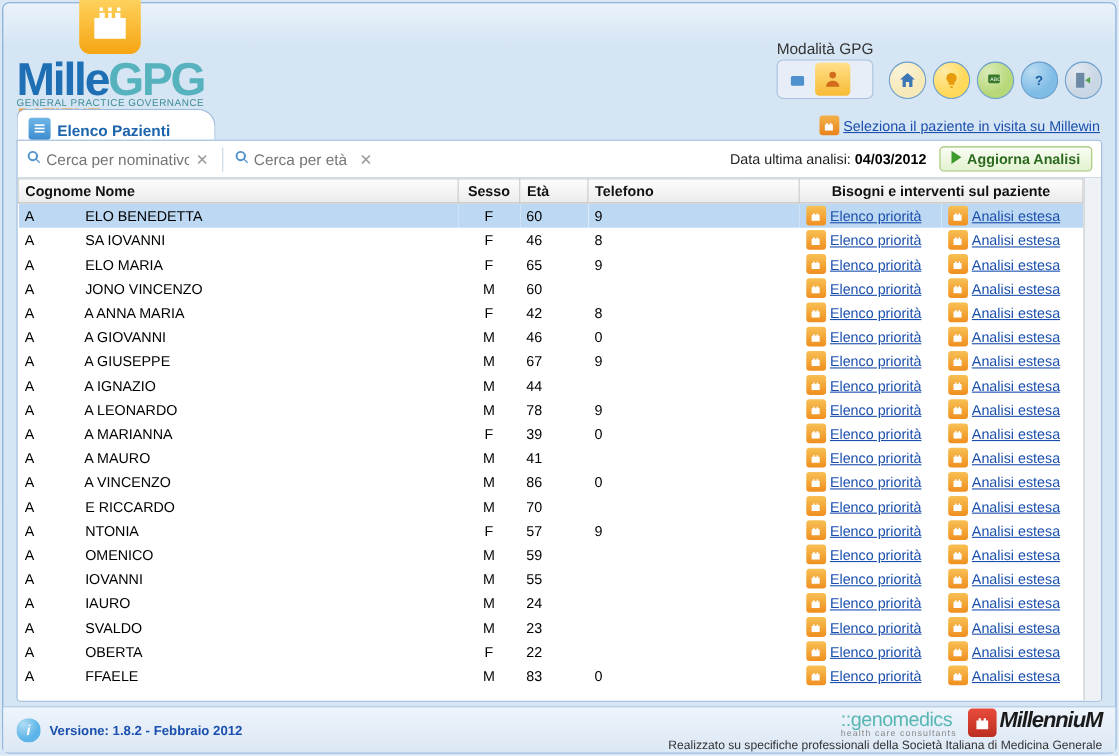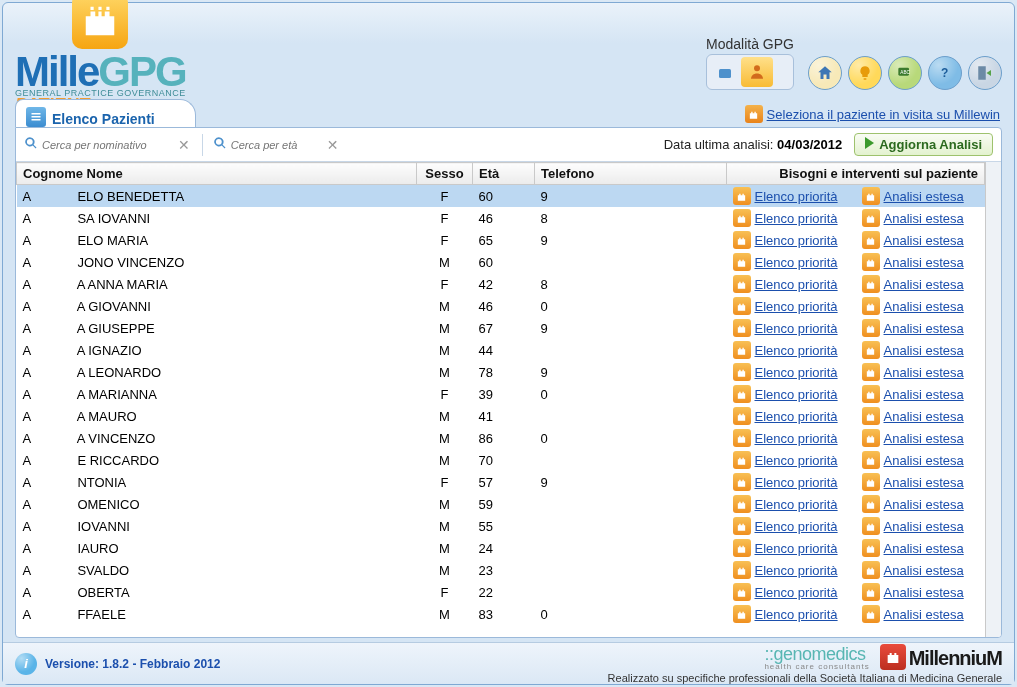--- a/index.html
+++ b/index.html
@@ -104,22 +104,21 @@
 }
 .filter-row {
   height:34px;
   display:flex; align-items:center;
   border-bottom:1px solid #c8d7e7;
   padding: 0 8px;
   gap:10px;
 }
 .filter-box { display:flex; align-items:center; gap:4px; }
 .filter-input {
-  border:none; outline:none; font-size:11px; color:#c2410c;
-  font-style:italic;
+  border:none; outline:none; font-size:14px; color:#c2410c;
 }
 .clear-x { color:#999; font-size:14px; cursor:pointer; padding:0 2px;}
 .filter-sep { width:1px; height:22px; background:#c8d7e7;}
 .analysis-info {
   margin-left:auto; display:flex; align-items:center; gap:12px;
 }
 .analysis-label { font-size:13px; color:#222;}
 .analysis-date { font-weight:bold; }
 .refresh-btn {
   display:flex;align-items:flex-start;gap:5px;
@@ -139,21 +138,21 @@
 thead th {
   background:linear-gradient(#fdfdfd,#ebebeb);
   border:1px solid #c9c9c9;
   font-size:13px; font-weight:bold; color:#111;
   text-align:left; padding:3px 6px; height:22px;
 }
 .col-name{width:400px;}
 .col-sex{width:56px;text-align:center;}
 .col-age{width:62px;}
 .col-tel{width:192px;}
-.col-bisogni{ text-align:right;}
+.col-bisogni{ text-align:center;}
 tbody td {
   border-bottom: none;
   padding:2px 6px; font-size:13px; color:#000;
   height:22px; white-space:nowrap; overflow:hidden;
 }
 tbody tr.selected td { background:#bcd8f2; }
 tbody tr:nth-child(even):not(.selected) td { background:#fff; }
 .link-cell { display:flex; align-items:center; gap:4px; }
 .link-ico{width:18px;height:18px;background:linear-gradient(#f8c054,#ef8f1f);border-radius:3px;display:flex;align-items:center;justify-content:center;flex:none;}
 .link-ico svg{width:11px;height:11px;fill:#fff;}
@@ -171,21 +170,21 @@
   width:22px;height:22px;border-radius:11px;
   background:radial-gradient(circle at 30% 25%,#fff8,#0000 60%),#5ab4e8;
   display:flex;align-items:center;justify-content:center;
   color:#fff;font-weight:bold;font-style:italic;
 }
 .version { font-size:12px; color:#1b4fad; font-weight:bold;}
 .footer-right{margin-left:auto;display:flex;flex-direction:column;align-items:flex-end;gap:1px;}
 .partner-logos{display:flex;align-items:center;gap:10px;}
 .genomedics{ color:#58b6b3; font-size:18px; font-weight:300; letter-spacing:-0.5px;}
 .genomedics .sub{font-size:8px;color:#888;letter-spacing:1px;display:block;margin-top:-3px;}
-.millennium{display:flex;align-items:flex-end;gap:3px;}
+.millennium{display:flex;align-items:flex-start;gap:3px;font-style:italic;}
 .mill-ico{width:26px;height:26px;background:linear-gradient(#e94b3c,#bc2e20);border-radius:4px;display:flex;align-items:center;justify-content:center;}
 .mill-txt{font-size:20px;font-weight:900;color:#1a1a1a;letter-spacing:-1px;}
 .credits{font-size:11px;color:#333;}
 .mag-ico svg{width:14px;height:14px;fill:#4e91cc;}
 </style>
 </head>
 <body>
 
 <div class="app-frame">
 

